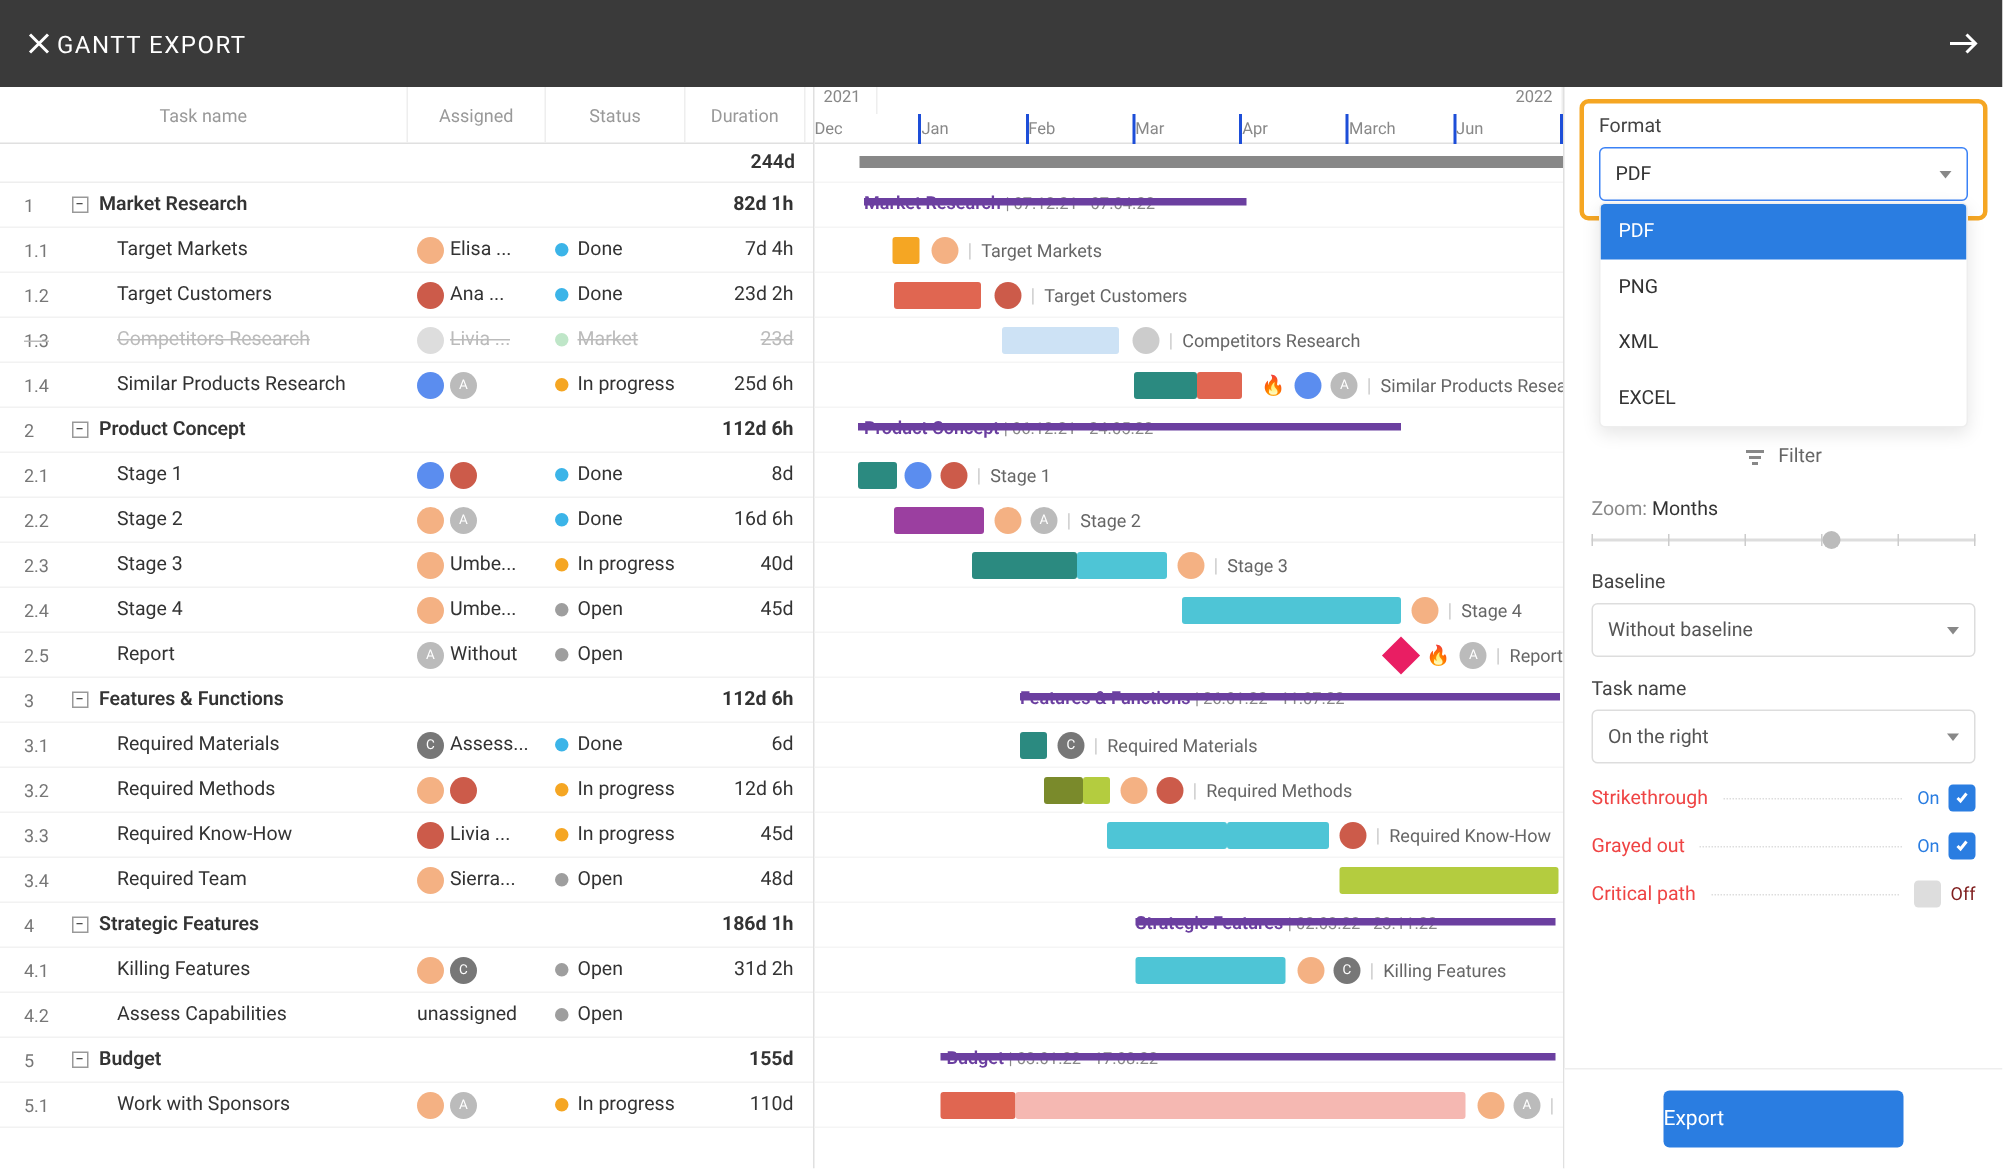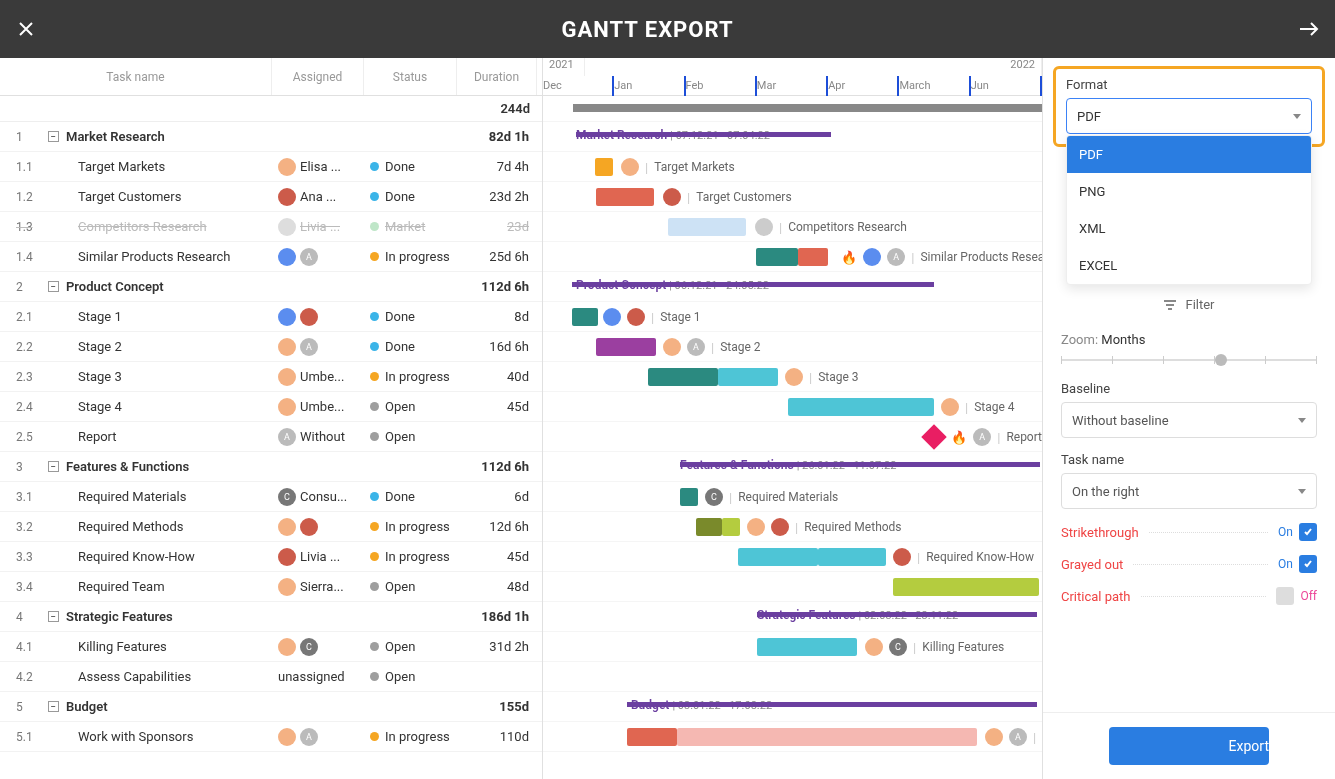--- a/index.html
+++ b/index.html
@@ -1,20 +1,20 @@
 <!DOCTYPE html>
 <html><head>
 <meta charset="utf-8">
 <style>
   * { box-sizing: border-box; margin: 0; padding: 0; }
   body { font-family: -apple-system, BlinkMacSystemFont, "Segoe UI", Roboto, Arial, sans-serif; font-size: 13px; color: #333; background: #fff; overflow: hidden; width: 1335px; height: 779px; }
   
   .topbar { height: 58px; background: #3a3a3a; color: #fff; display: flex; align-items: center; padding: 0 14px; }
   .topbar .close { width: 24px; height: 24px; display: flex; align-items: center; justify-content: center; cursor: pointer; }
-  .topbar .title { flex: 1; text-align: center; font-size: 22px; font-weight: 700; letter-spacing: 1px; padding-right: 40px; }
+  .topbar .title { flex: 1; text-align: left; font-size: 16px; font-weight: 400; letter-spacing: 1px; padding-right: 40px; }
   .topbar .forward { width: 24px; height: 24px; display: flex; align-items: center; justify-content: center; cursor: pointer; }
   
   .main { display: flex; height: calc(779px - 58px); }
   
   
   .task-pane { width: 543px; border-right: 1px solid #e0e0e0; display: flex; flex-direction: column; overflow: hidden; }
   .task-header { display: flex; height: 38px; border-bottom: 1px solid #e0e0e0; color: #999; font-size: 12px; }
   .task-header > div { display: flex; align-items: center; justify-content: center; border-right: 1px solid #eee; }
   .col-name { width: 272px; }
   .col-assigned { width: 92px; }
@@ -90,26 +90,26 @@
   .zoom-ticks span { width: 1px; height: 8px; background: #ccc; }
   
   .panel-label { font-size: 13px; color: #444; margin: 14px 0 6px; }
   .panel-select { border: 1px solid #ddd; border-radius: 4px; height: 36px; display: flex; align-items: center; padding: 0 10px; justify-content: space-between; background: #fff; cursor: pointer; color: #555; }
   
   .toggle-row { display: flex; align-items: center; justify-content: space-between; margin-top: 14px; }
   .toggle-row .tlabel { color: #ef4444; text-align: center; }
   .toggle-row .line { flex: 1; border-bottom: 1px dotted #ddd; margin: 0 10px; }
   .toggle { display: flex; align-items: center; gap: 6px; }
   .toggle .state { color: #2a7de1; font-size: 12px; }
-  .toggle .state.off { color: #ec4899; }
+  .toggle .state.off { color: #7f1d1d; }
   .toggle .box { width: 18px; height: 18px; background: #2a7de1; border-radius: 3px; display: flex; align-items: center; justify-content: center; }
   .toggle .box.off { background: #ddd; }
   
   .export-footer { position: absolute; bottom: 0; left: 0; right: 0; padding: 14px 18px; border-top: 1px solid #eee; background: #fff; }
-  .export-btn { width: 160px; margin: 0 auto; height: 38px; background: #2a7de1; color: #fff; border-radius: 4px; display: flex; align-items: center; justify-content: flex-end; font-size: 14px; cursor: pointer; }
+  .export-btn { width: 160px; margin: 0 auto; height: 38px; background: #2a7de1; color: #fff; border-radius: 4px; display: flex; align-items: center; justify-content: flex-start; font-size: 14px; cursor: pointer; }
   
   .chevron { width: 0; height: 0; border-left: 4px solid transparent; border-right: 4px solid transparent; border-top: 5px solid #888; }
   
   svg { display: block; }
 </style>
 </head>
 <body>
 
 <div class="topbar">
   <div class="close">
@@ -294,21 +294,21 @@
     <div class="assigned"></div>
     <div class="status"></div>
     <div class="dur">112d 6h</div>
         </div>
         <div class="task-row child">
       <div class="idx">3.1</div>
       <div class="toggle"></div>
       <div class="nm">Required Materials</div>
           <div class="assigned">
             <span class="avatar" style="background: rgb(119, 119, 119);">C</span>
-            <span style="overflow: hidden; text-overflow: ellipsis;">Consu...</span>
+            <span style="overflow: hidden; text-overflow: ellipsis;">Assess...</span>
           </div>
           <div class="status">
             <span class="dot" style="background:#3bb4e8"></span>
             <span>Done</span>
           </div>
           <div class="dur">6d</div>
         </div>
         <div class="task-row child">
       <div class="idx">3.2</div>
       <div class="toggle"></div>

